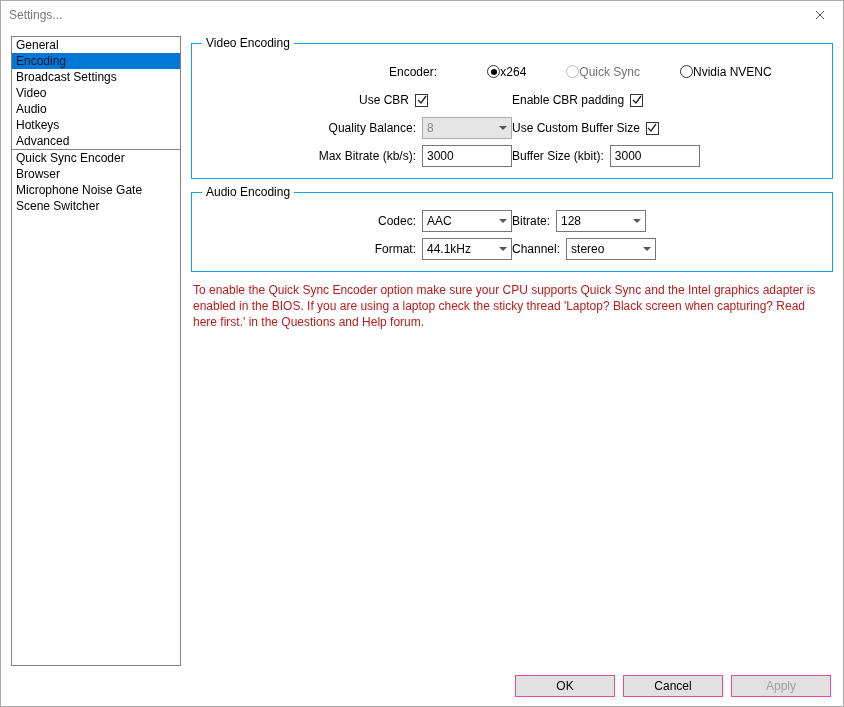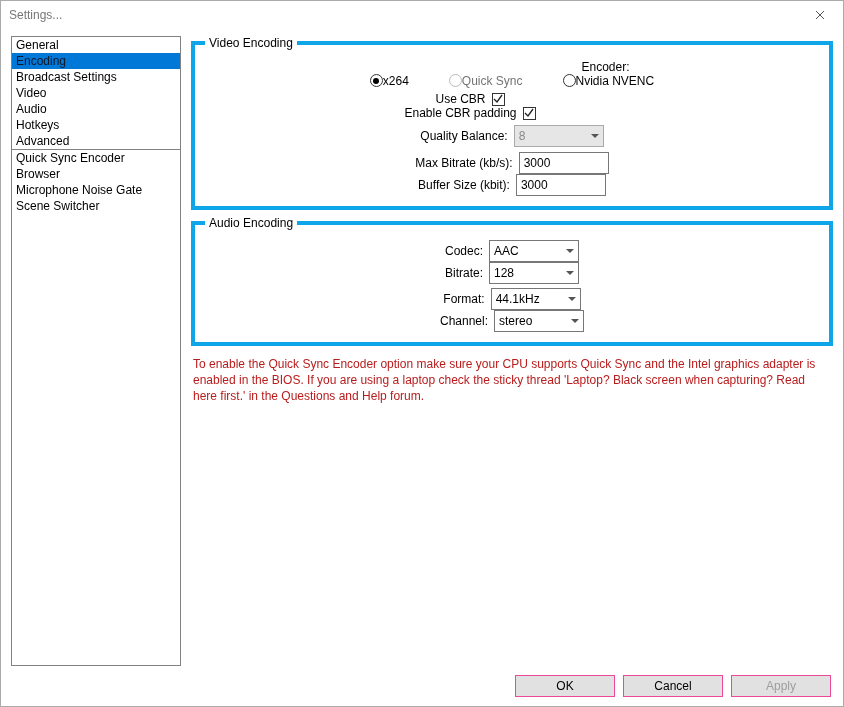--- a/index.html
+++ b/index.html
@@ -7,23 +7,23 @@
     .window { width: 844px; height: 707px; border: 1px solid #aaa; background: #fff; display: flex; flex-direction: column; }
     .titlebar { height: 27px; display: flex; align-items: center; justify-content: space-between; padding: 0 6px 0 8px; color: #777; }
     .close { width: 34px; height: 21px; display: flex; align-items: center; justify-content: center; cursor: pointer; color:#555; }
     .close svg { width: 10px; height: 10px; }
     .body { flex: 1; display: flex; padding: 8px 10px 0 10px; gap: 10px; overflow: hidden; }
     .sidebar { width: 170px; border: 1px solid #828282; background: #fff; }
     .sidebar-item { padding: 1px 4px; cursor: pointer; white-space: nowrap; }
     .sidebar-item.selected { background: #0078d7; color: #0f172a; }
     .sidebar-sep { border-top: 1px solid #828282; margin: 0; }
     .content { flex: 1; display: flex; flex-direction: column; gap: 6px; }
-    fieldset { border: 4px solid #0ea5e9; padding: 6px 10px 10px 10px; margin: 0; }
+    fieldset { border: 1px solid #0ea5e9; padding: 6px 10px 10px 10px; margin: 0; }
     legend { padding: 0 4px; color: #000; }
-    .row { display: flex; align-items: center; min-height: 24px; margin-top: 4px; flex-direction: column; }
+    .row { display: flex; align-items: center; min-height: 24px; margin-top: 4px; }
     .left { flex: 1; display: flex; align-items: center; justify-content: flex-end; gap: 6px; }
     .right { flex: 1; display: flex; align-items: center; gap: 6px; }
     .lbl { text-align: right; }
     .radios { display: flex; gap: 40px; align-items: center; flex:1; justify-content: center; }
     .radio { display: flex; align-items: flex-start; cursor: pointer; }
     .radio-dis { color: #737373; }
     .rcircle { width: 13px; height: 13px; border: 1px solid #333; border-radius: 50%; display: inline-flex; align-items: center; justify-content: center; }
     .rcircle.dis { border-color: #bbb; }
     .rcircle .dot { width: 6px; height: 6px; background: #000; border-radius: 50%; }
     .chk { width: 13px; height: 13px; border: 1px solid #333; display: inline-flex; align-items: center; justify-content: center; cursor: pointer; }
@@ -112,20 +112,29 @@
         </div>
 
         <div class="row">
           <div class="left">
             <span class="lbl">Quality Balance:</span>
             <div class="combo dis">
               <span>8</span>
               <span class="caret"></span>
             </div>
           </div>
+          <div class="right">
+            <span class="lbl">Use Custom Buffer Size</span>
+            <span class="chk">
+                <svg viewBox="0 0 10 10">
+                  <path d="M1 5 L4 8 L9 1" stroke="#222" stroke-width="1.3" fill="none"></path>
+                </svg>
+              </span>
+            <span style="width:78px"></span>
+          </div>
         </div>
 
         <div class="row">
           <div class="left">
             <span class="lbl">Max Bitrate (kb/s):</span>
             <input class="txt" value="3000" style="">
           </div>
           <div class="right">
             <span class="lbl">Buffer Size (kbit):</span>
             <input class="txt" value="3000" style="">

